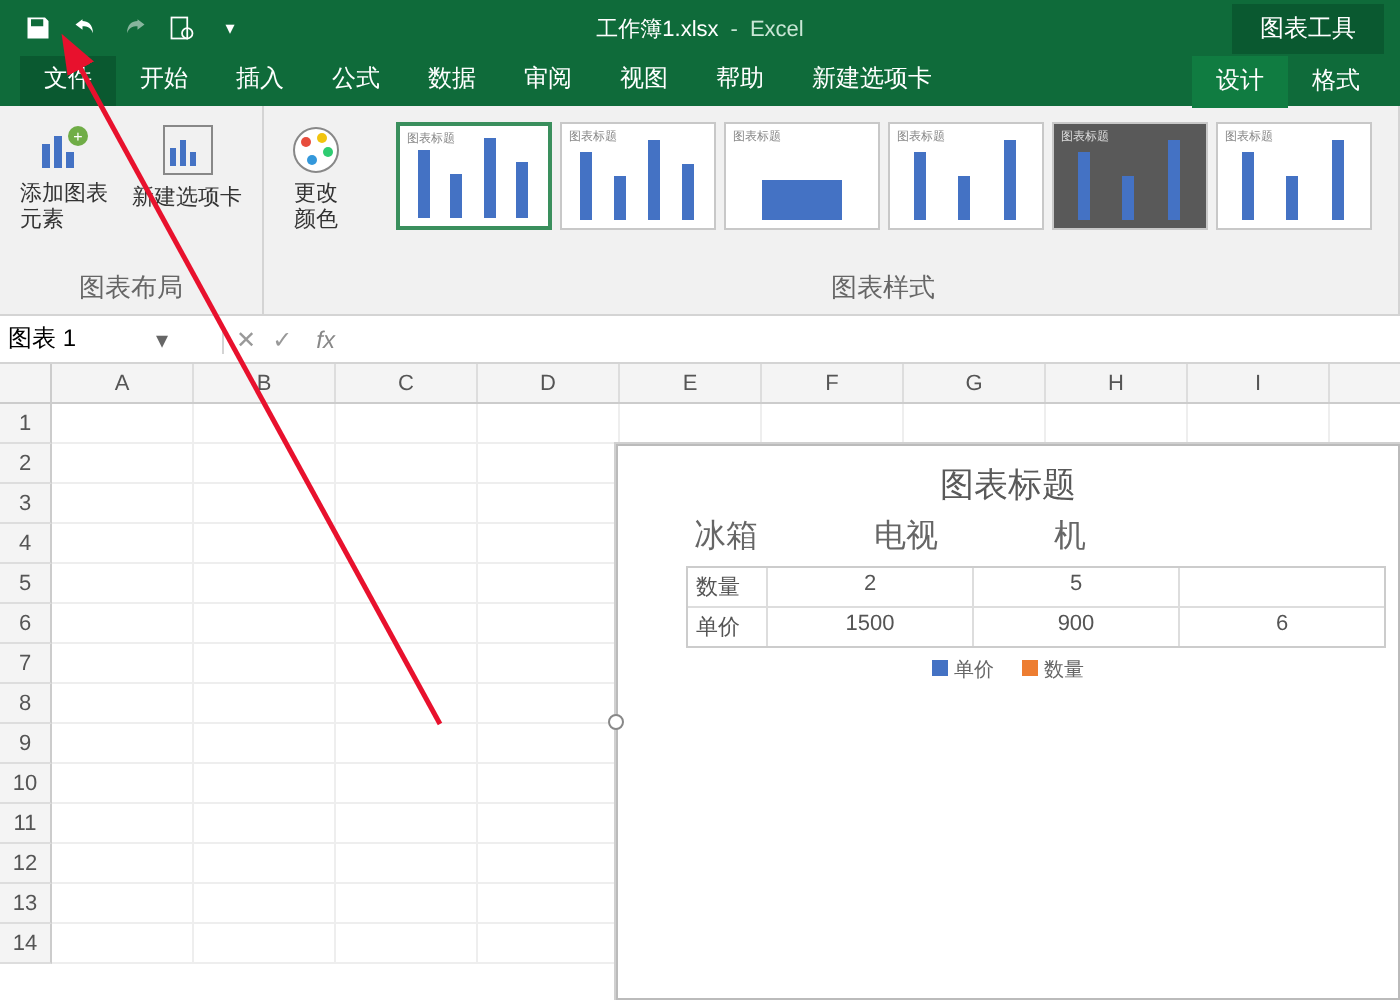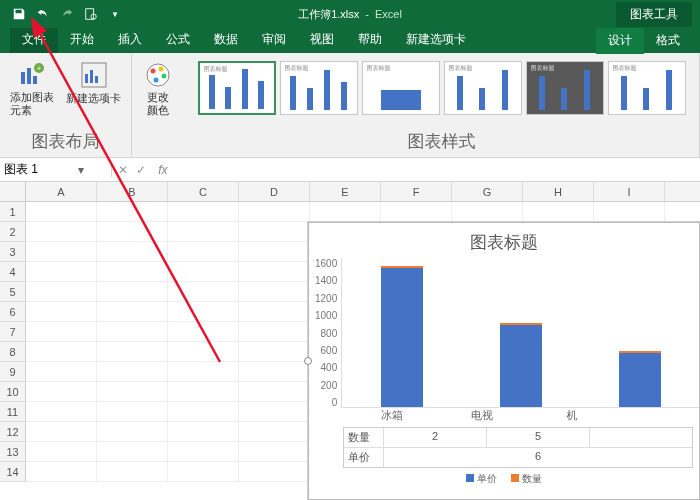--- a/index.html
+++ b/index.html
@@ -18,21 +18,21 @@
   .tabs { height: 25px; background: #0f6b3a; display: flex; align-items: flex-end; padding-left: 10px; gap: 0; }
   .tab { color: #fff; font-size: 12px; padding: 4px 12px 5px 12px; cursor: pointer; }
   .tab.file { background: #0a5930; }
   .tab.active { background: #107c41; color: #fff; }
   .tab-ctx { position: absolute; right: 8px; top: 28px; display: flex; }
   .tab-ctx .tab.active { background: #0f6b3a; }
 
   
   .ribbon { height: 105px; background: #f1f1f1; border-bottom: 1px solid #d4d4d4; display: flex; }
   .group { border-right: 1px solid #d4d4d4; display: flex; flex-direction: column; align-items: center; padding: 4px 6px 2px 6px; }
-  .group-label { font-size: 17px; color: #666; margin-top: auto; padding: 2px 0; }
+  .group-label { font-size: 13px; color: #666; margin-top: auto; padding: 2px 0; }
   .big-btn { display: flex; flex-direction: column; align-items: center; font-size: 11px; color: #333; padding: 2px 4px; cursor: pointer; }
   .big-btn .ic { width: 32px; height: 32px; display: flex; align-items: center; justify-content: center; }
   .row-btns { display: flex; gap: 4px; }
   .styles-gallery { display: flex; gap: 4px; align-items: flex-start; padding-top: 4px; overflow: hidden; }
   .style-thumb { width: 78px; height: 54px; background: #fff; border: 1px solid #c8c8c8; cursor: pointer; position: relative; padding: 4px; display: flex; align-items: flex-end; justify-content: space-around; }
   .style-thumb.sel { border: 2px solid #3a8f5d; }
   .sbar { background: #4472c4; width: 6px; }
   .style-thumb .lbl { position: absolute; top: 2px; left: 4px; font-size: 6px; color: #888; }
 
   
@@ -57,21 +57,21 @@
   .chart { position: absolute; left: 308px; top: 40px; width: 392px; height: 278px; background: #fff; border: 1px solid #bbb; box-shadow: 0 0 0 1px #d0d0d0; }
   .handle { position: absolute; width: 8px; height: 8px; background: #fff; border: 1px solid #888; border-radius: 50%; }
   .handle.ml { left: -5px; top: 50%; transform: translateY(-50%); }
   .chart-title { text-align: center; font-size: 17px; color: #595959; padding: 8px 0 4px 0; }
   .plot { display: flex; height: 150px; padding-left: 6px; }
   .yaxis { display: flex; flex-direction: column; justify-content: space-between; font-size: 10px; color: #777; text-align: right; padding-right: 4px; height: 100%; }
   .bars { flex: 1; display: flex; align-items: flex-end; justify-content: space-around; border-left: 1px solid #ddd; border-bottom: 1px solid #ddd; position: relative; }
   .barcol { display: flex; flex-direction: column; align-items: center; width: 90px; }
   .bar { width: 42px; background: #4472c4; border-top: 2px solid #ed7d31; }
   .catlabels { display: flex; padding-left: 38px; }
-  .catlabels div { width: 90px; text-align: center; font-size: 11px; color: #666; }
+  .catlabels div { width: 90px; text-align: left; font-size: 16px; color: #666; }
   .data-table { margin: 4px 6px 0 34px; border: 1px solid #ccc; font-size: 11px; color: #555; }
   .dtr { display: flex; border-bottom: 1px solid #ddd; }
   .dtr:last-child { border-bottom: none; }
   .dth { width: 40px; padding: 2px 4px; border-right: 1px solid #ddd; }
   .dtd { flex: 1; text-align: center; padding: 2px 4px; border-right: 1px solid #ddd; }
   .dtd:last-child { border-right: none; }
   .legend { display: flex; justify-content: center; gap: 14px; font-size: 10px; color: #666; padding-top: 4px; }
   .sw { display: inline-block; width: 8px; height: 8px; margin-right: 3px; }
 
   
@@ -414,58 +414,36 @@
         <div class="cell"></div>
         <div class="cell"></div>
         <div class="cell"></div>
         <div class="cell"></div>
       </div>
     </div>
 
   <div class="chart">
     <div class="handle ml"></div>
     <div class="chart-title">图表标题</div>
-    <div class="plot">
-      <div class="yaxis" id="yaxis">
-          <div>1600</div>
-          <div>1400</div>
-          <div>1200</div>
-          <div>1000</div>
-          <div>800</div>
-          <div>600</div>
-          <div>400</div>
-          <div>200</div>
-          <div>0</div>
-        </div>
-      <div class="bars" id="bars">
-          <div class="barcol">
-            <div class="bar" style="height: 140.625px;"></div>
-          </div>
-          <div class="barcol">
-            <div class="bar" style="height: 84.375px;"></div>
-          </div>
-          <div class="barcol">
-            <div class="bar" style="height: 56.25px;"></div>
-          </div>
-        </div>
-    </div>
     <div class="catlabels" id="cats">
         <div>冰箱</div>
         <div>电视</div>
         <div>机</div>
       </div>
     <div class="data-table" id="dtable">
         <div class="dtr">
           <div class="dth">数量</div>
           <div class="dtd">2</div>
           <div class="dtd">5</div>
           <div class="dtd"></div>
         </div>
         <div class="dtr">
           <div class="dth">单价</div>
+          <div class="dtd">1500</div>
+          <div class="dtd">900</div>
           <div class="dtd">6</div>
         </div>
       </div>
     <div class="legend">
       <span><span class="sw" style="background:#4472c4"></span><span>单价</span></span>
       <span><span class="sw" style="background:#ed7d31"></span><span>数量</span></span>
     </div>
   </div>
 </div>
 

